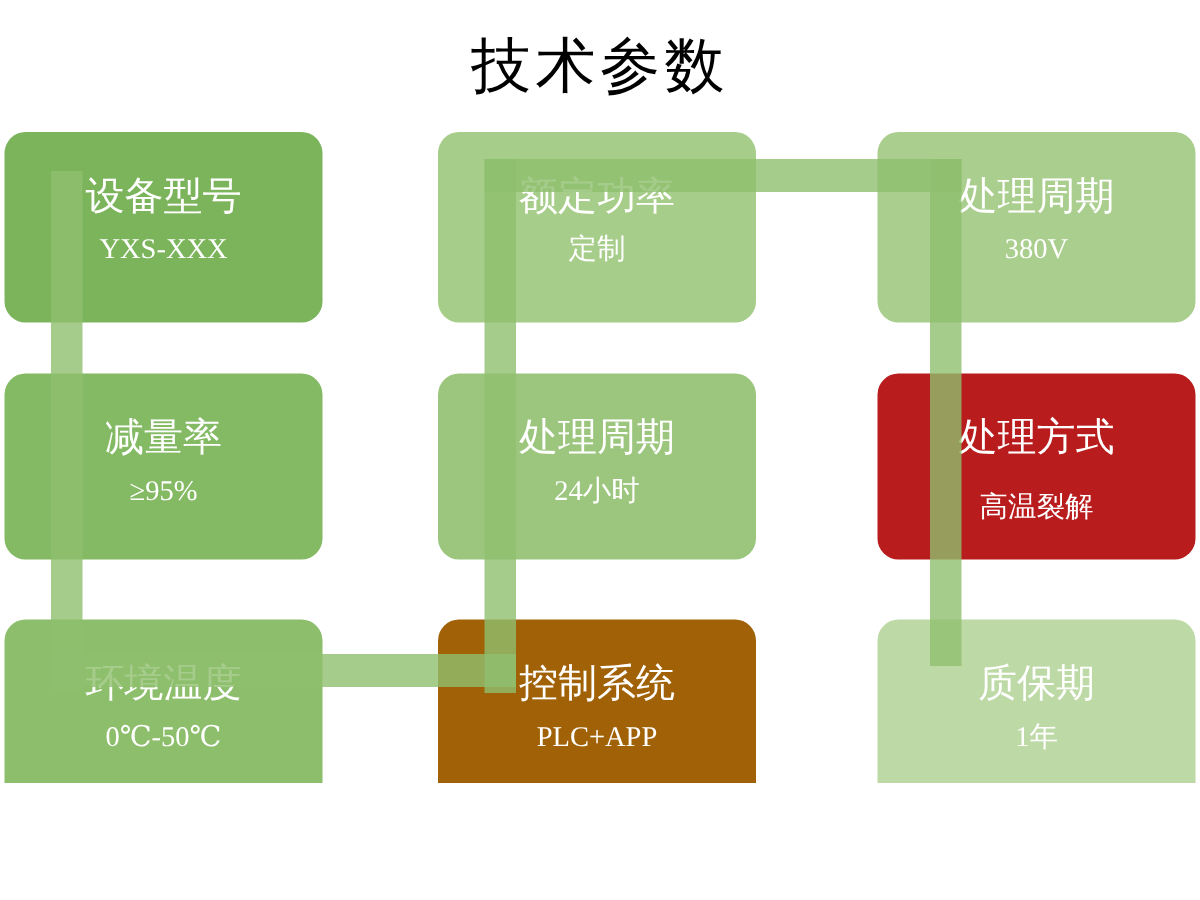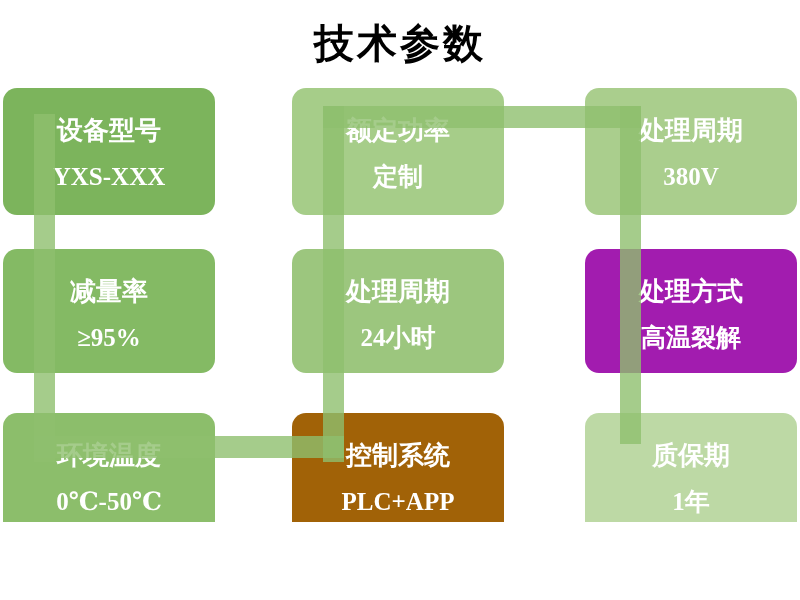--- a/index.html
+++ b/index.html
@@ -1,35 +1,34 @@
 <!DOCTYPE html>
 <html><head>
 <meta charset="utf-8">
 <style>
   html,body{margin:0;padding:0;background:#ffffff;}
   .stage{
     position:relative;width:800px;height:522px;background:#ffffff;overflow:hidden;
     font-family:"Liberation Serif","DejaVu Serif",serif;
-    font-weight:bold;
   }
   .slide-title{
     position:absolute;left:0;top:16px;width:100%;
     text-align:center;font-size:40px;letter-spacing:3px;color:#000000;
     font-family:"Liberation Sans","DejaVu Sans",sans-serif;
   }
   .param-box{
     position:absolute;width:212px;height:127px;border-radius:14px;
     display:flex;flex-direction:column;align-items:center;
     padding-top:26px;box-sizing:border-box;z-index:1;
   }
   .param-box .label{
     color:#ffffff;font-size:26px;line-height:34px;white-space:nowrap;
   }
   .param-box .value{
-    color:#ffffff;font-size:25px;line-height:34px;margin-top:12px;white-space:nowrap;
+    color:#ffffff;font-size:19px;line-height:34px;margin-top:2px;white-space:nowrap;
   }
   
   .c1{left:3px;}  .c2{left:292px;} .c3{left:585px;}
   .r1{top:88px;}  .r2{top:249px;height:124px;} .r3{top:413px;}
   
   .band{position:absolute;z-index:2;}
   .band-v{width:21px;}
   .band-h{height:22px;}
   .band-left-v   {left:34px;  top:114px; height:348px;}
   .band-bottom-h {left:34px;  top:436px; width:310px;}
@@ -64,21 +63,21 @@
   </div>
 
   <div class="param-box c1 r2" style="background: rgb(132, 186, 100);">
     <span class="label">减量率</span>
     <span class="value">≥95%</span>
   </div>
   <div class="param-box c2 r2" style="background: rgb(156, 198, 126);">
     <span class="label">处理周期</span>
     <span class="value">24小时</span>
   </div>
-  <div class="param-box c3 r2" style="background: #a21caf;">
+  <div class="param-box c3 r2" style="background: #b91c1c; gap: 11px;">
     <span class="label">处理方式</span>
     <span class="value">高温裂解</span>
   </div>
 
   <div class="param-box c1 r3" style="background: rgb(140, 190, 107);">
     <span class="label">环境温度</span>
     <span class="value">0℃-50℃</span>
   </div>
   <div class="param-box c2 r3" style="background: #a16207;">
     <span class="label">控制系统</span>

